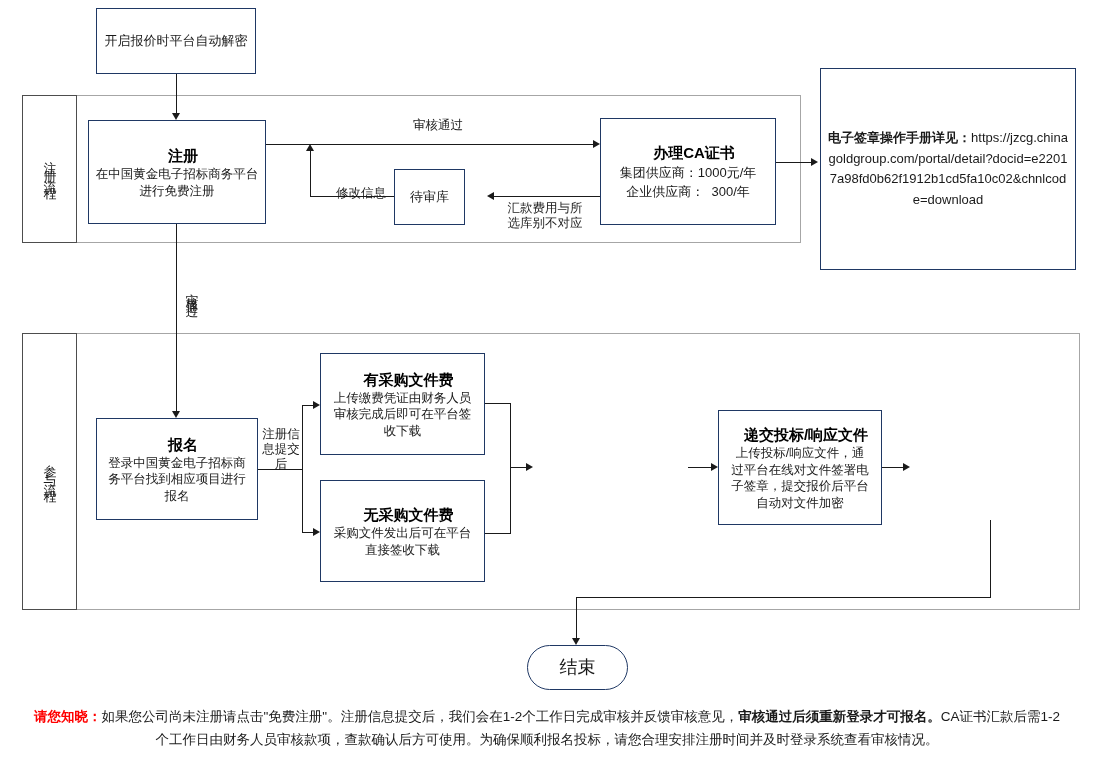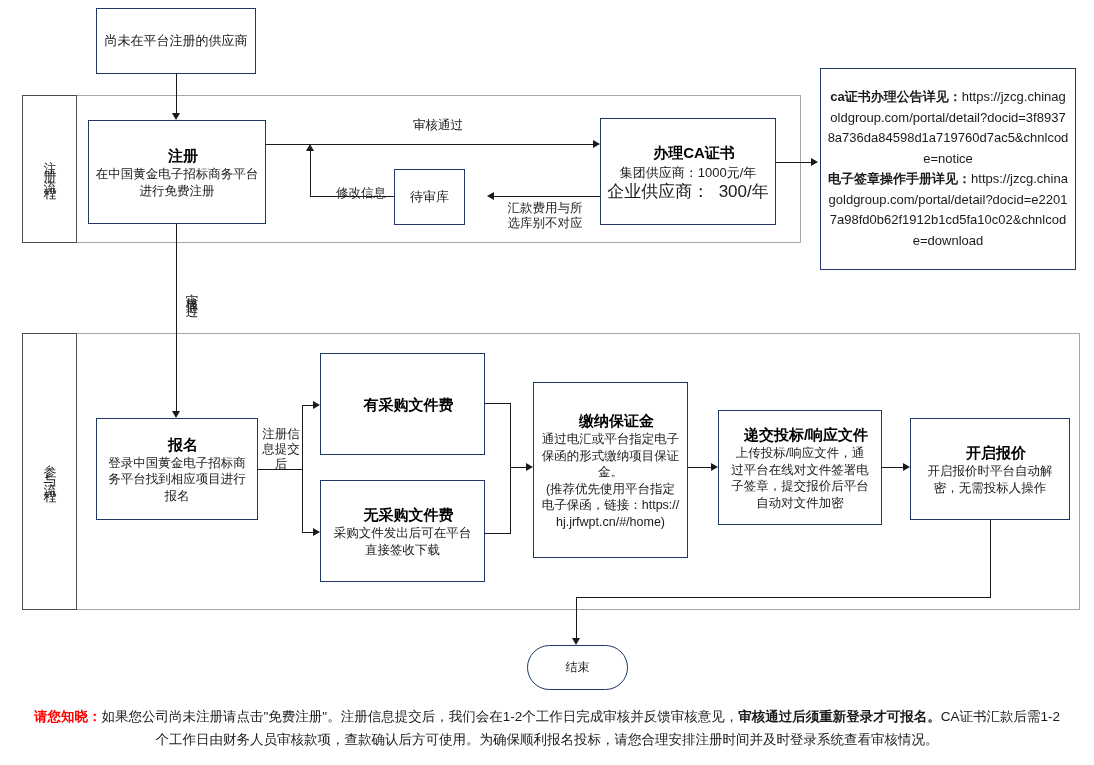--- a/index.html
+++ b/index.html
@@ -58,21 +58,21 @@
   <div class="lane-strip" style="left:22px; top:95px; width:55px; height:148px;">
     <span class="vtext">注册流程</span>
   </div>
 
   <div class="lane" style="left:22px; top:333px; width:1058px; height:277px;"></div>
   <div class="lane-strip" style="left:22px; top:333px; width:55px; height:277px;">
     <span class="vtext">参与流程</span>
   </div>
 
   <div class="node" style="left:96px; top:8px; width:160px; height:66px;">
-    <div class="body" style="font-size:13px;">尚未在平台注册的供应商</div>
+    <div class="body" style="font-size:13px;">开启报价时平台自动解密</div>
   </div>
 
   <div class="v" style="left:176px; top:74px; height:40px;"></div>
   <div class="ah down" style="left:172px; top:113px;"></div>
 
   <div class="node" style="left:88px; top:120px; width:178px; height:104px; padding:0 4px;">
     <div class="title">注册</div>
     <div class="body">在中国黄金电子招标商务平台进行免费注册</div>
   </div>
 
@@ -89,28 +89,27 @@
   <div class="elabel" style="left:506px; top:201px; width:78px;">汇款费用与所选库别不对应</div>
 
   <div class="h" style="left:310px; top:196px; width:84px;"></div>
   <div class="v" style="left:310px; top:151px; height:46px;"></div>
   <div class="ah up" style="left:306px; top:144px;"></div>
   <div class="elabel" style="left:333px; top:186px; width:56px;">修改信息</div>
 
   <div class="node" style="left:600px; top:118px; width:176px; height:107px;">
     <div class="title">办理CA证书</div>
     <div class="body" style="font-size:13px; line-height:19px;">集团供应商：1000元/年</div>
-    <div class="body" style="font-size:17px; line-height:19px; white-space:pre;">企业供应商：  300/年</div>
+    <div class="body" style="font-size:13px; line-height:19px; white-space:pre;">企业供应商：  300/年</div>
   </div>
 
   <div class="h" style="left:776px; top:162px; width:36px;"></div>
   <div class="ah right" style="left:811px; top:158px;"></div>
 
   <div class="infobox" style="left:820px; top:68px; width:256px; height:202px;">
-    <p><span class="blabel">ca证书办理公告详见：</span><span>https://jzcg.chinagoldgroup.com/portal/detail?docid=3f89378a736da84598d1a719760d7ac5&amp;chnlcode=notice</span></p>
     <p><span class="blabel">电子签章操作手册详见：</span><span>https://jzcg.chinagoldgroup.com/portal/detail?docid=e22017a98fd0b62f1912b1cd5fa10c02&amp;chnlcode=download</span></p>
   </div>
 
   <div class="v" style="left:176px; top:224px; height:188px;"></div>
   <div class="ah down" style="left:172px; top:411px;"></div>
   <div class="elabel vert" style="left:184px; top:251px; height:80px;">审核通过</div>
 
   <div class="node" style="left:96px; top:418px; width:162px; height:102px; padding:0 10px;">
     <div class="title">报名</div>
     <div class="body">登录中国黄金电子招标商务平台找到相应项目进行报名</div>
@@ -119,59 +118,51 @@
   <div class="h" style="left:258px; top:469px; width:44px;"></div>
   <div class="v" style="left:302px; top:405px; height:128px;"></div>
   <div class="h" style="left:302px; top:405px; width:12px;"></div>
   <div class="ah right" style="left:313px; top:401px;"></div>
   <div class="h" style="left:302px; top:532px; width:12px;"></div>
   <div class="ah right" style="left:313px; top:528px;"></div>
   <div class="elabel" style="left:259px; top:427px; width:44px;">注册信息提交后</div>
 
   <div class="node" style="left:320px; top:353px; width:165px; height:102px; padding:1px 11px;">
     <div class="title">有采购文件费</div>
+    <div class="body">上传缴费凭证由财务人员审核完成后即可在平台签收下载</div>
   </div>
 
   <div class="node" style="left:320px; top:480px; width:165px; height:102px; padding:0 11px;">
     <div class="title">无采购文件费</div>
     <div class="body">采购文件发出后可在平台直接签收下载</div>
   </div>
 
   <div class="h" style="left:485px; top:403px; width:25px;"></div>
   <div class="h" style="left:485px; top:533px; width:25px;"></div>
   <div class="v" style="left:510px; top:403px; height:131px;"></div>
   <div class="h" style="left:510px; top:467px; width:16px;"></div>
   <div class="ah right" style="left:526px; top:463px;"></div>
 
-  <div class="node" style="left:533px; top:382px; width:155px; height:176px; padding:0 7px;">
-    <div class="title">缴纳保证金</div>
-    <div class="body" style="word-break:break-all;">通过电汇或平台指定电子保函的形式缴纳项目保证金。</div>
-    <div class="body" style="word-break:break-all;">(推荐优先使用平台指定电子保函，链接：https://hj.jrfwpt.cn/#/home)</div>
-  </div>
 
   <div class="h" style="left:688px; top:467px; width:23px;"></div>
   <div class="ah right" style="left:711px; top:463px;"></div>
 
   <div class="node" style="left:718px; top:410px; width:164px; height:115px; padding:0 11px;">
     <div class="title">递交投标/响应文件</div>
     <div class="body">上传投标/响应文件，通过平台在线对文件签署电子签章，提交报价后平台自动对文件加密</div>
   </div>
 
   <div class="h" style="left:882px; top:467px; width:21px;"></div>
   <div class="ah right" style="left:903px; top:463px;"></div>
 
-  <div class="node" style="left:910px; top:418px; width:160px; height:102px; padding:0 10px;">
-    <div class="title">开启报价</div>
-    <div class="body">开启报价时平台自动解密，无需投标人操作</div>
-  </div>
 
   <div class="v" style="left:990px; top:520px; height:78px;"></div>
   <div class="h" style="left:576px; top:597px; width:415px;"></div>
   <div class="v" style="left:576px; top:597px; height:42px;"></div>
   <div class="ah down" style="left:572px; top:638px;"></div>
 
   <div class="node stadium" style="left:527px; top:645px; width:101px; height:45px;">
-    <div class="body red" style="font-size:12px;">结束</div>
+    <div class="body red" style="font-size:18px;">结束</div>
   </div>
 
   <div class="notice"><span class="prefix">请您知晓：</span><span>如果您公司尚未注册请点击"免费注册"。注册信息提交后，我们会在1-2个工作日完成审核并反馈审核意见，</span><span class="strong">审核通过后须重新登录才可报名。</span><span>CA证书汇款后需1-2个工作日由财务人员审核款项，查款确认后方可使用。为确保顺利报名投标，请您合理安排注册时间并及时登录系统查看审核情况。</span></div>
 
 </div>
 
 </body></html>

